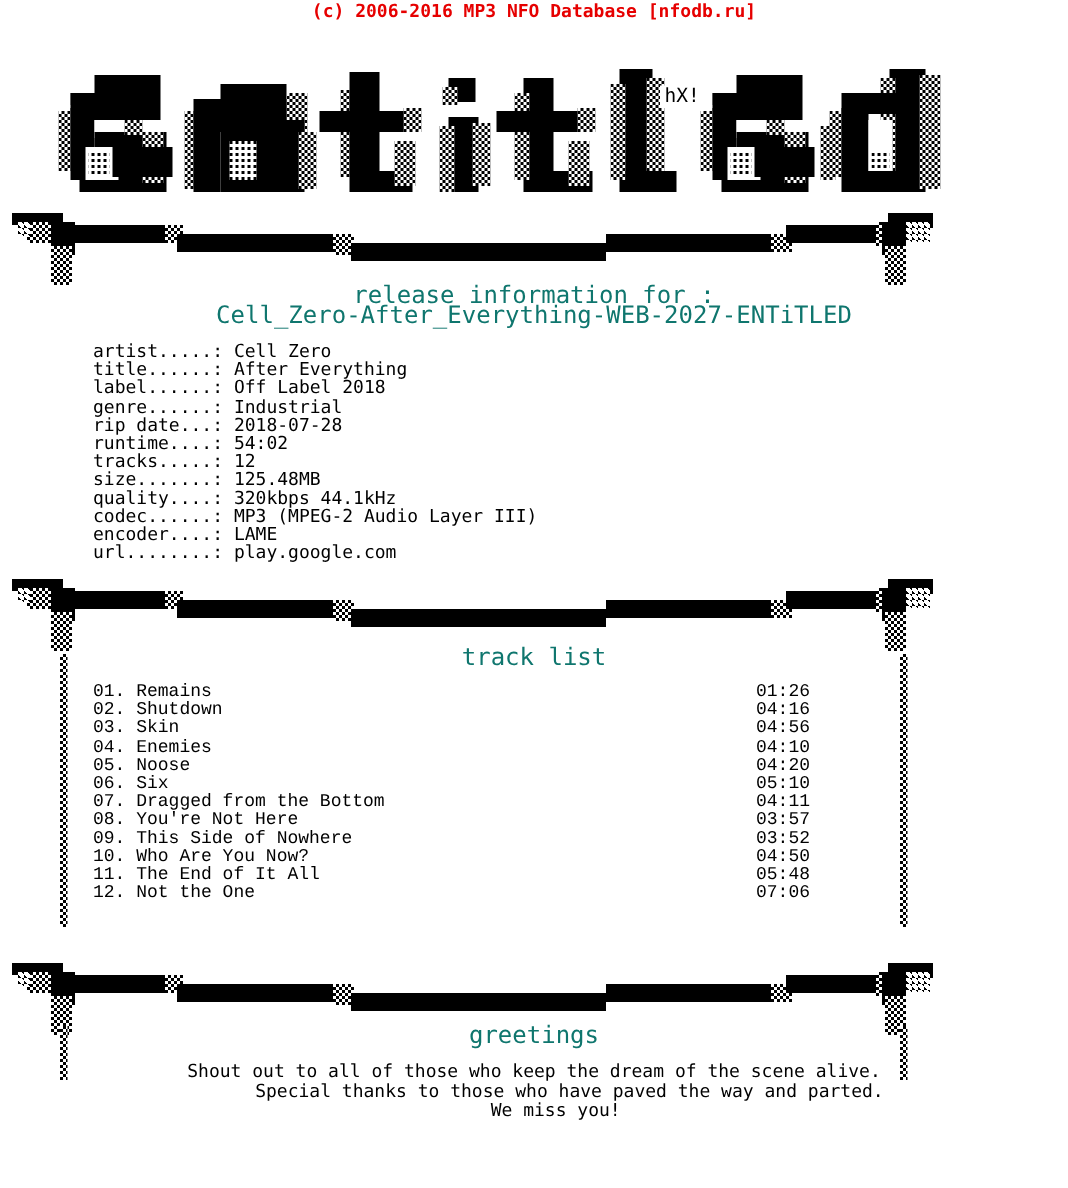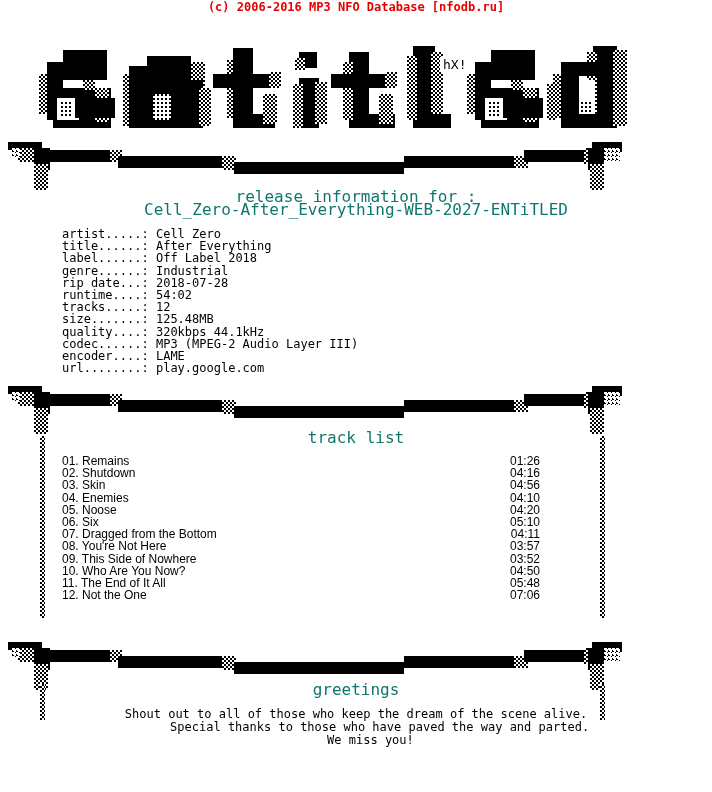--- a/index.html
+++ b/index.html
@@ -112,21 +112,21 @@
     line-height: 12.2px;
     white-space: pre;
     color: #000000;
   }
   .info-row { display: block; white-space: pre; }
 
   .track-list {
     position: absolute;
     left: 62px;
     width: 478px;
-    font-family: Liberation Sans, sans-serif;
+    font-family: Liberation Mono, monospace;
     font-size: 12px;
     line-height: 12.2px;
     color: #000000;
     white-space: pre;
   }
   .track-row {
     display: flex;
     justify-content: space-between;
     white-space: pre;
   }

